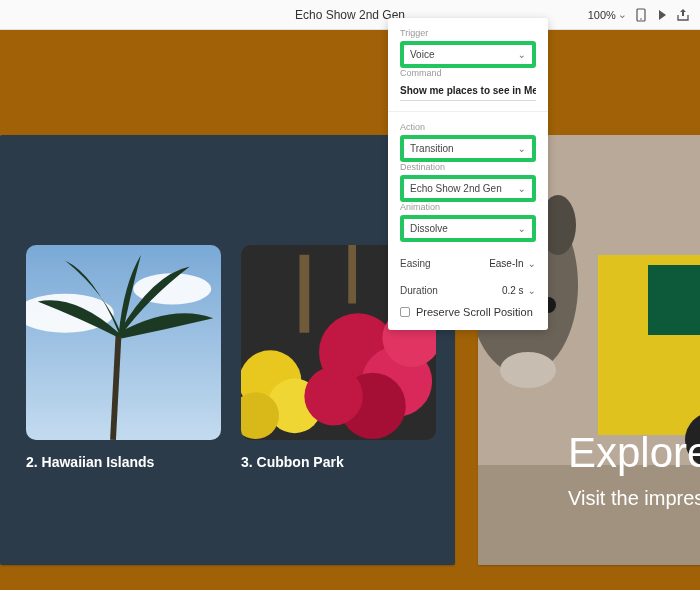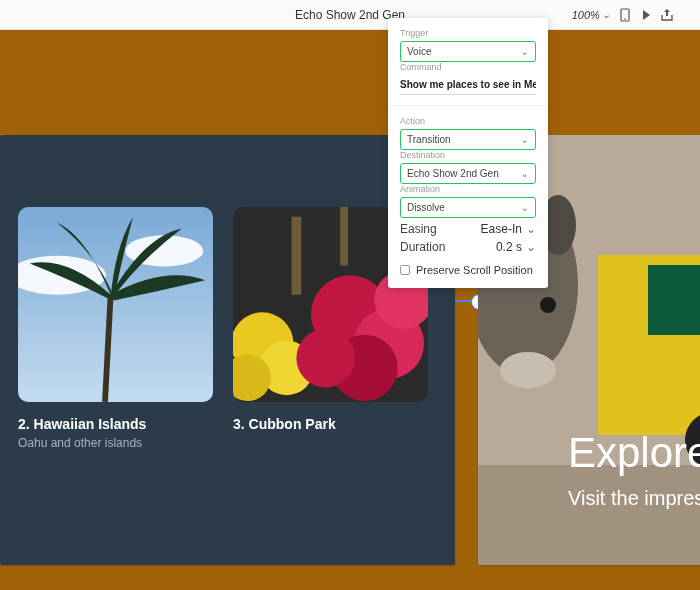--- a/index.html
+++ b/index.html
@@ -1,26 +1,26 @@
 <!DOCTYPE html>
 <html><head>
 <meta charset="utf-8">
 <style>
   * { box-sizing: border-box; margin: 0; padding: 0; }
   html, body { width: 700px; height: 590px; overflow: hidden; font-family: -apple-system, "Segoe UI", Helvetica, Arial, sans-serif; background: #fff; }
   .canvas { position: relative; width: 700px; height: 590px; background: #a16207; }
   .toolbar { position: absolute; top: 0; left: 0; right: 0; height: 30px; background: #fafafa; border-bottom: 1px solid #e0e0e0; display: flex; align-items: center; }
   .toolbar .title { position: absolute; left: 0; right: 0; text-align: center; font-size: 12px; color: #333; }
-  .toolbar .right { position: absolute; right: 26px; display: flex; align-items: center; gap: 7px; font-style: italic; }
+  .toolbar .right { position: absolute; right: 10px; display: flex; align-items: center; gap: 7px; }
   .zoom { font-size: 11px; color: #333; display: flex; align-items: center; gap: 2px; }
   .tb-icon { width: 14px; height: 14px; display: flex; align-items: center; justify-content: center; }
 
   
   .artboard-left { position: absolute; top: 135px; left: 0; width: 455px; height: 430px; background: #2b3b4a; border-radius: 2px; color: #fff; overflow: hidden; box-shadow: 0 1px 2px rgba(0,0,0,.2); }
-  .cards { display: flex; gap: 20px; padding: 72px 18px 0 18px; }
+  .cards { display: flex; gap: 20px; padding: 110px 18px 0 18px; margin-left: 8px; }
   .card { width: 195px; }
   .card .img { width: 195px; height: 195px; border-radius: 10px; overflow: hidden; }
   .card .t1 { margin-top: 14px; font-size: 14px; font-weight: 600; color: #fff; }
   .card .t2 { margin-top: 4px; font-size: 12px; color: #a9b3bd; }
   .quote { position: absolute; left: 0; bottom: 25px; font-size: 20px; font-style: italic; color: #e6eaee; }
 
   
   .artboard-right { position: absolute; top: 135px; left: 478px; width: 260px; height: 430px; border-radius: 2px; overflow: hidden; box-shadow: 0 1px 2px rgba(0,0,0,.2); }
   .artboard-right .bg { position: absolute; inset: 0; }
   .artboard-right .txt1 { position: absolute; bottom: 88px; left: 90px; font-size: 42px; font-weight: 300; color: #fff; }
@@ -28,24 +28,24 @@
 
   
   .connector { position: absolute; top: 300px; left: 455px; width: 25px; height: 2px; background: #3f8ae0; }
   .connector::after { content: ""; position: absolute; right: -7px; top: -6px; width: 14px; height: 14px; border-radius: 50%; background: #fff; border: 1.5px solid #3f8ae0; }
   .connector .arrow { position: absolute; right: -7px; top: -4px; font-size: 10px; color: #3f8ae0; }
 
   
   .panel { position: absolute; top: 18px; left: 388px; width: 160px; background: #fff; border-radius: 3px; box-shadow: 0 2px 10px rgba(0,0,0,.2); padding: 10px 12px 12px; font-size: 10px; color: #444; }
   .panel .lbl { font-size: 9px; color: #9a9a9a; margin-top: 0; margin-bottom: 3px; }
   .panel .lbl:first-child { margin-top: 0; }
-  .panel .sel { border: 1px solid #22c55e; border-radius: 3px; padding: 4px 6px; display: flex; justify-content: space-between; align-items: center; background: #fff; cursor: pointer; }
+  .panel .sel { border: 4px solid #22c55e; border-radius: 3px; padding: 4px 6px; display: flex; justify-content: space-between; align-items: center; background: #fff; cursor: pointer; }
   .panel .inp { border: none; border-bottom: 1px solid #d8d8d8; padding: 4px 0; width: 100%; font-size: 10px; font-weight: 600; color: #222; background: transparent; }
   .panel hr { border: none; border-top: 1px solid #eee; margin: 10px -12px; }
-  .row { display: flex; justify-content: space-between; align-items: center; margin-top: 4px; font-size: 12px; }
+  .row { display: flex; justify-content: space-between; align-items: center; margin-top: 16px; font-size: 10px; }
   .row .val { display: flex; align-items: flex-start; gap: 4px; color: #333; }
   .chk { display: flex; align-items: center; gap: 6px; margin-top: 10px; font-size: 11px; color: #333; }
   .chk .box { width: 10px; height: 10px; border: 1px solid #999; border-radius: 2px; }
   .chev { color: #777; }
 
   
   .palm { width:100%; height:100%; }
   .flowers { width:100%; height:100%; }
 
 </style>
@@ -99,21 +99,20 @@
             <g fill="#1c3a23">
               <path d="M95 90 Q50 50 12 58 Q55 75 95 95"></path>
               <path d="M95 90 Q70 30 40 16 Q82 50 98 92"></path>
               <path d="M95 90 Q130 30 168 22 Q125 55 98 92"></path>
               <path d="M95 90 Q150 60 192 75 Q145 86 98 96"></path>
               <path d="M95 92 Q100 40 118 10 Q106 55 99 92"></path>
             </g>
           </svg>
         </div>
         <div class="t1">2. Hawaiian Islands</div>
-        <div class="t2">Oahu and other  islands</div>
       </div>
       <div class="card">
         <div class="img">
           <svg class="flowers" viewBox="0 0 200 200" preserveAspectRatio="xMidYMid slice">
             <rect width="200" height="200" fill="#2b2b2b"></rect>
             <g>
               <circle cx="30" cy="140" r="32" fill="#e8c81e"></circle>
               <circle cx="55" cy="165" r="28" fill="#f0d633"></circle>
               <circle cx="15" cy="175" r="24" fill="#d9b91a"></circle>
             </g>

